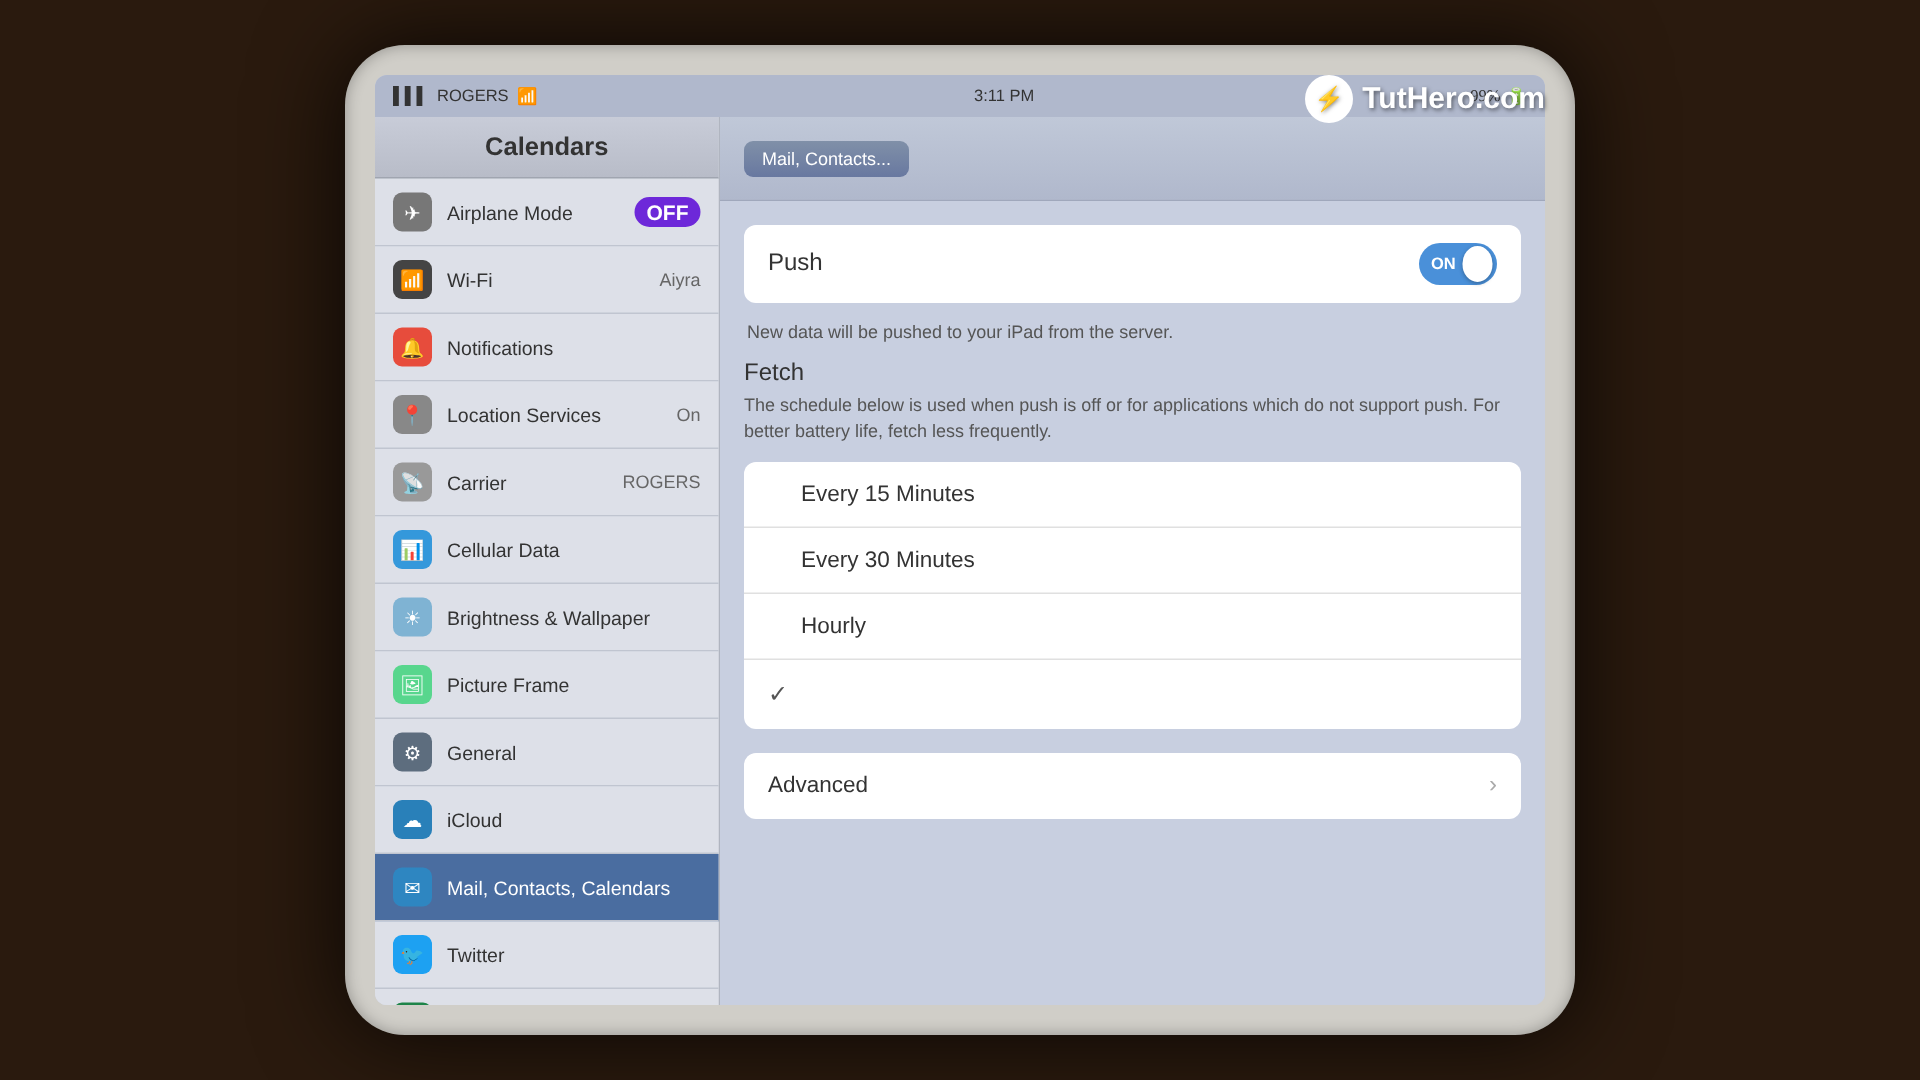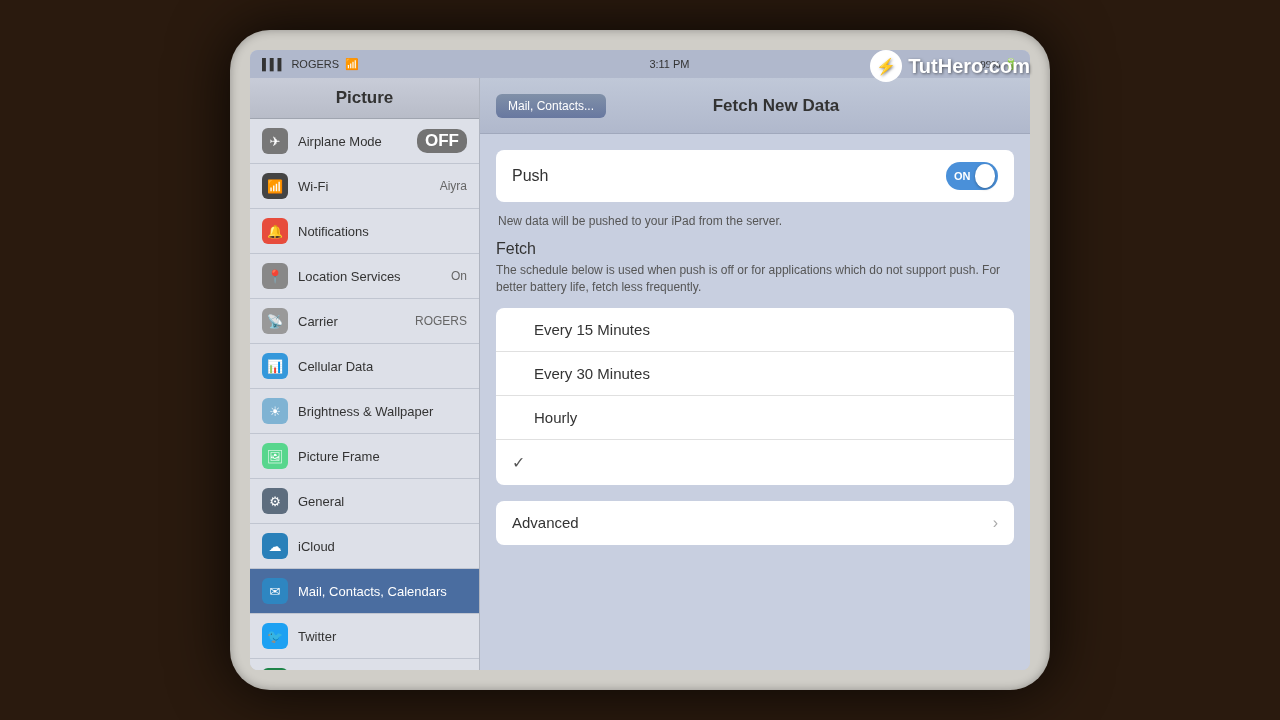--- a/index.html
+++ b/index.html
@@ -111,25 +111,25 @@
     }
     .item-label { font-size: 13px; color: #333; flex: 1; }
     .item-value { font-size: 12px; color: #666; }
     .item-toggle {
       display: flex;
       align-items: center;
       gap: 4px;
       font-size: 11px;
     }
     .toggle-off {
-      background: #737373;
+      background: #6d28d9;
       border-radius: 10px;
       padding: 2px 8px;
       color: white;
-      font-size: 17px;
+      font-size: 14px;
       font-weight: 600;
     }
 
     
     .right-panel {
       flex: 1;
       background: #c8cfe0;
       display: flex;
       flex-direction: column;
     }
@@ -303,21 +303,21 @@
       <div class="status-right">
         <span>99%</span>
         <span>🔋</span>
       </div>
     </div>
 
     <div class="main-area">
 
       <div class="sidebar">
         <div class="sidebar-header">
-          <span>Picture</span>
+          <span>Calendars</span>
         </div>
         <div class="sidebar-items">
 
         <div class="sidebar-item">
               <div class="item-icon" style="background: linear-gradient(rgb(119, 119, 119), rgb(119, 119, 119)); color: white; font-size: 13px;">✈</div>
               <span class="item-label">Airplane Mode</span>
               <div class="item-toggle">
                 <span class="toggle-off">OFF</span>
               </div>
             </div>
@@ -371,21 +371,20 @@
             <div class="sidebar-item">
               <div class="item-icon" style="background: linear-gradient(rgb(30, 132, 73), rgb(30, 132, 73)); color: white; font-size: 13px;">📹</div>
             </div>
           </div>
       </div>
 
       <div class="right-panel">
 
         <div class="right-header">
           <button class="breadcrumb-btn">Mail, Contacts...</button>
-          <div class="right-title">Fetch New Data</div>
         </div>
 
         <div class="fetch-content">
 
           <div class="push-row">
             <span class="push-label">Push</span>
             <div class="toggle-on">
               <span class="toggle-on-label">ON</span>
               <div class="toggle-knob"></div>
             </div>

